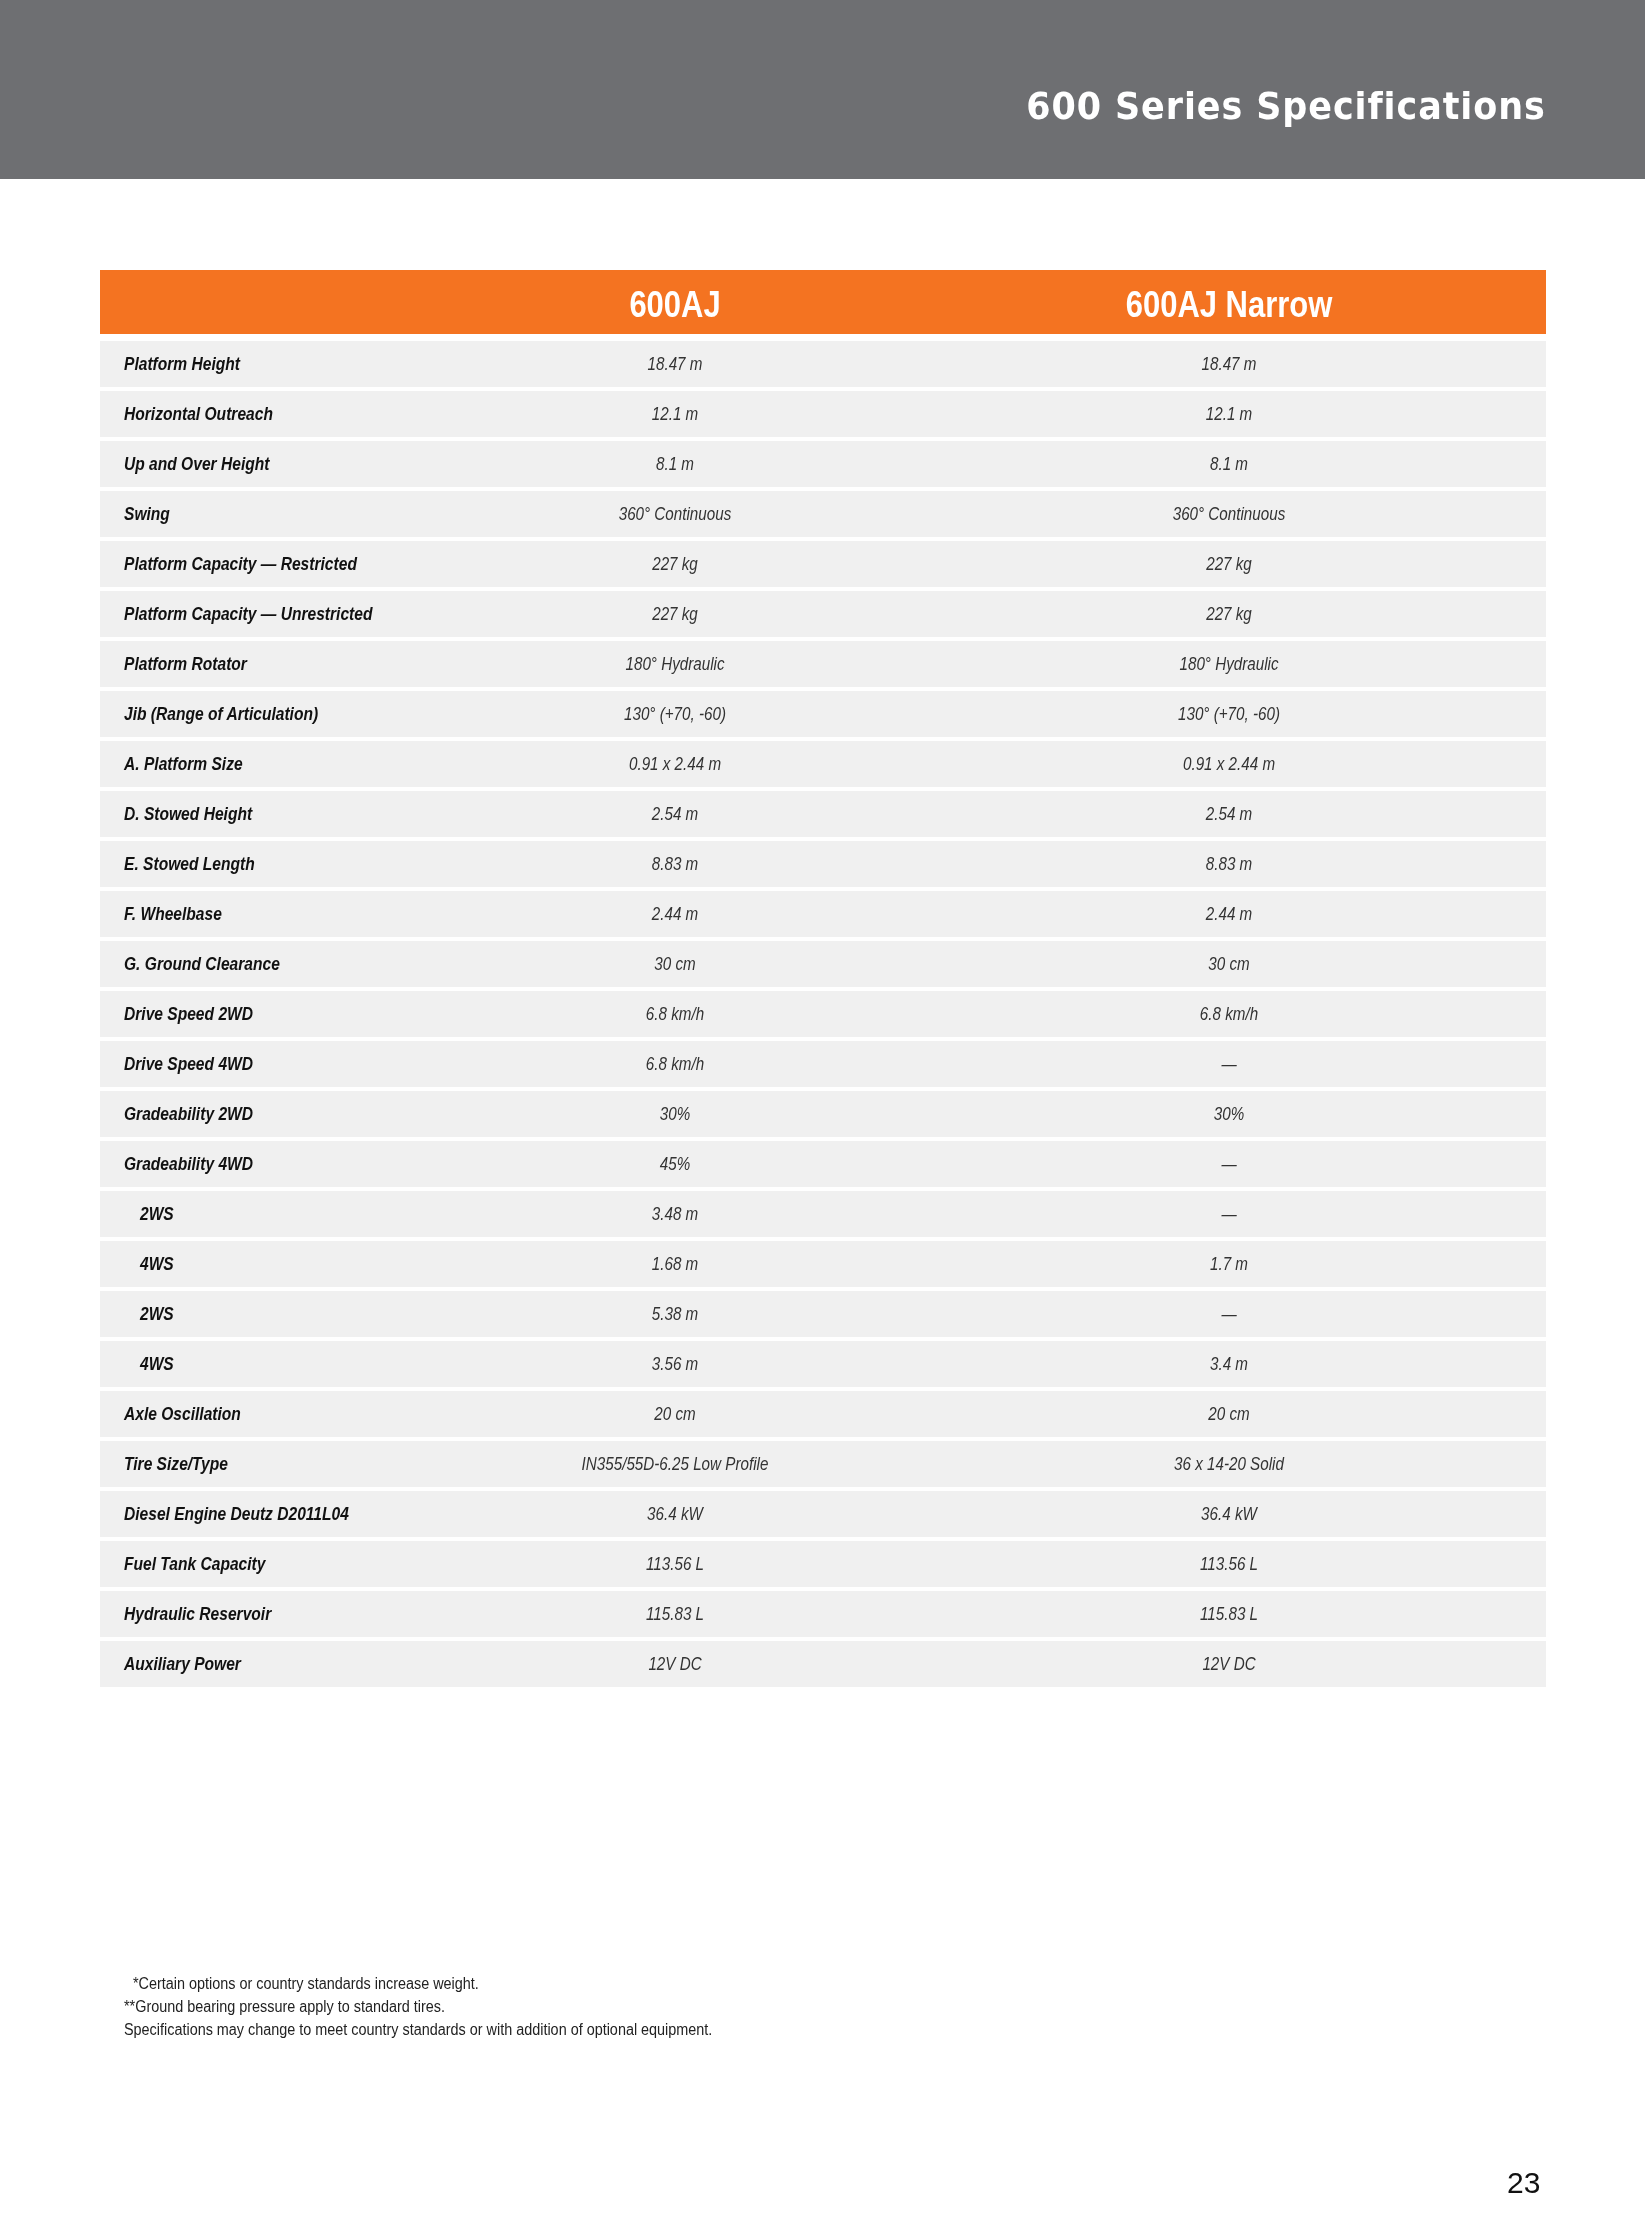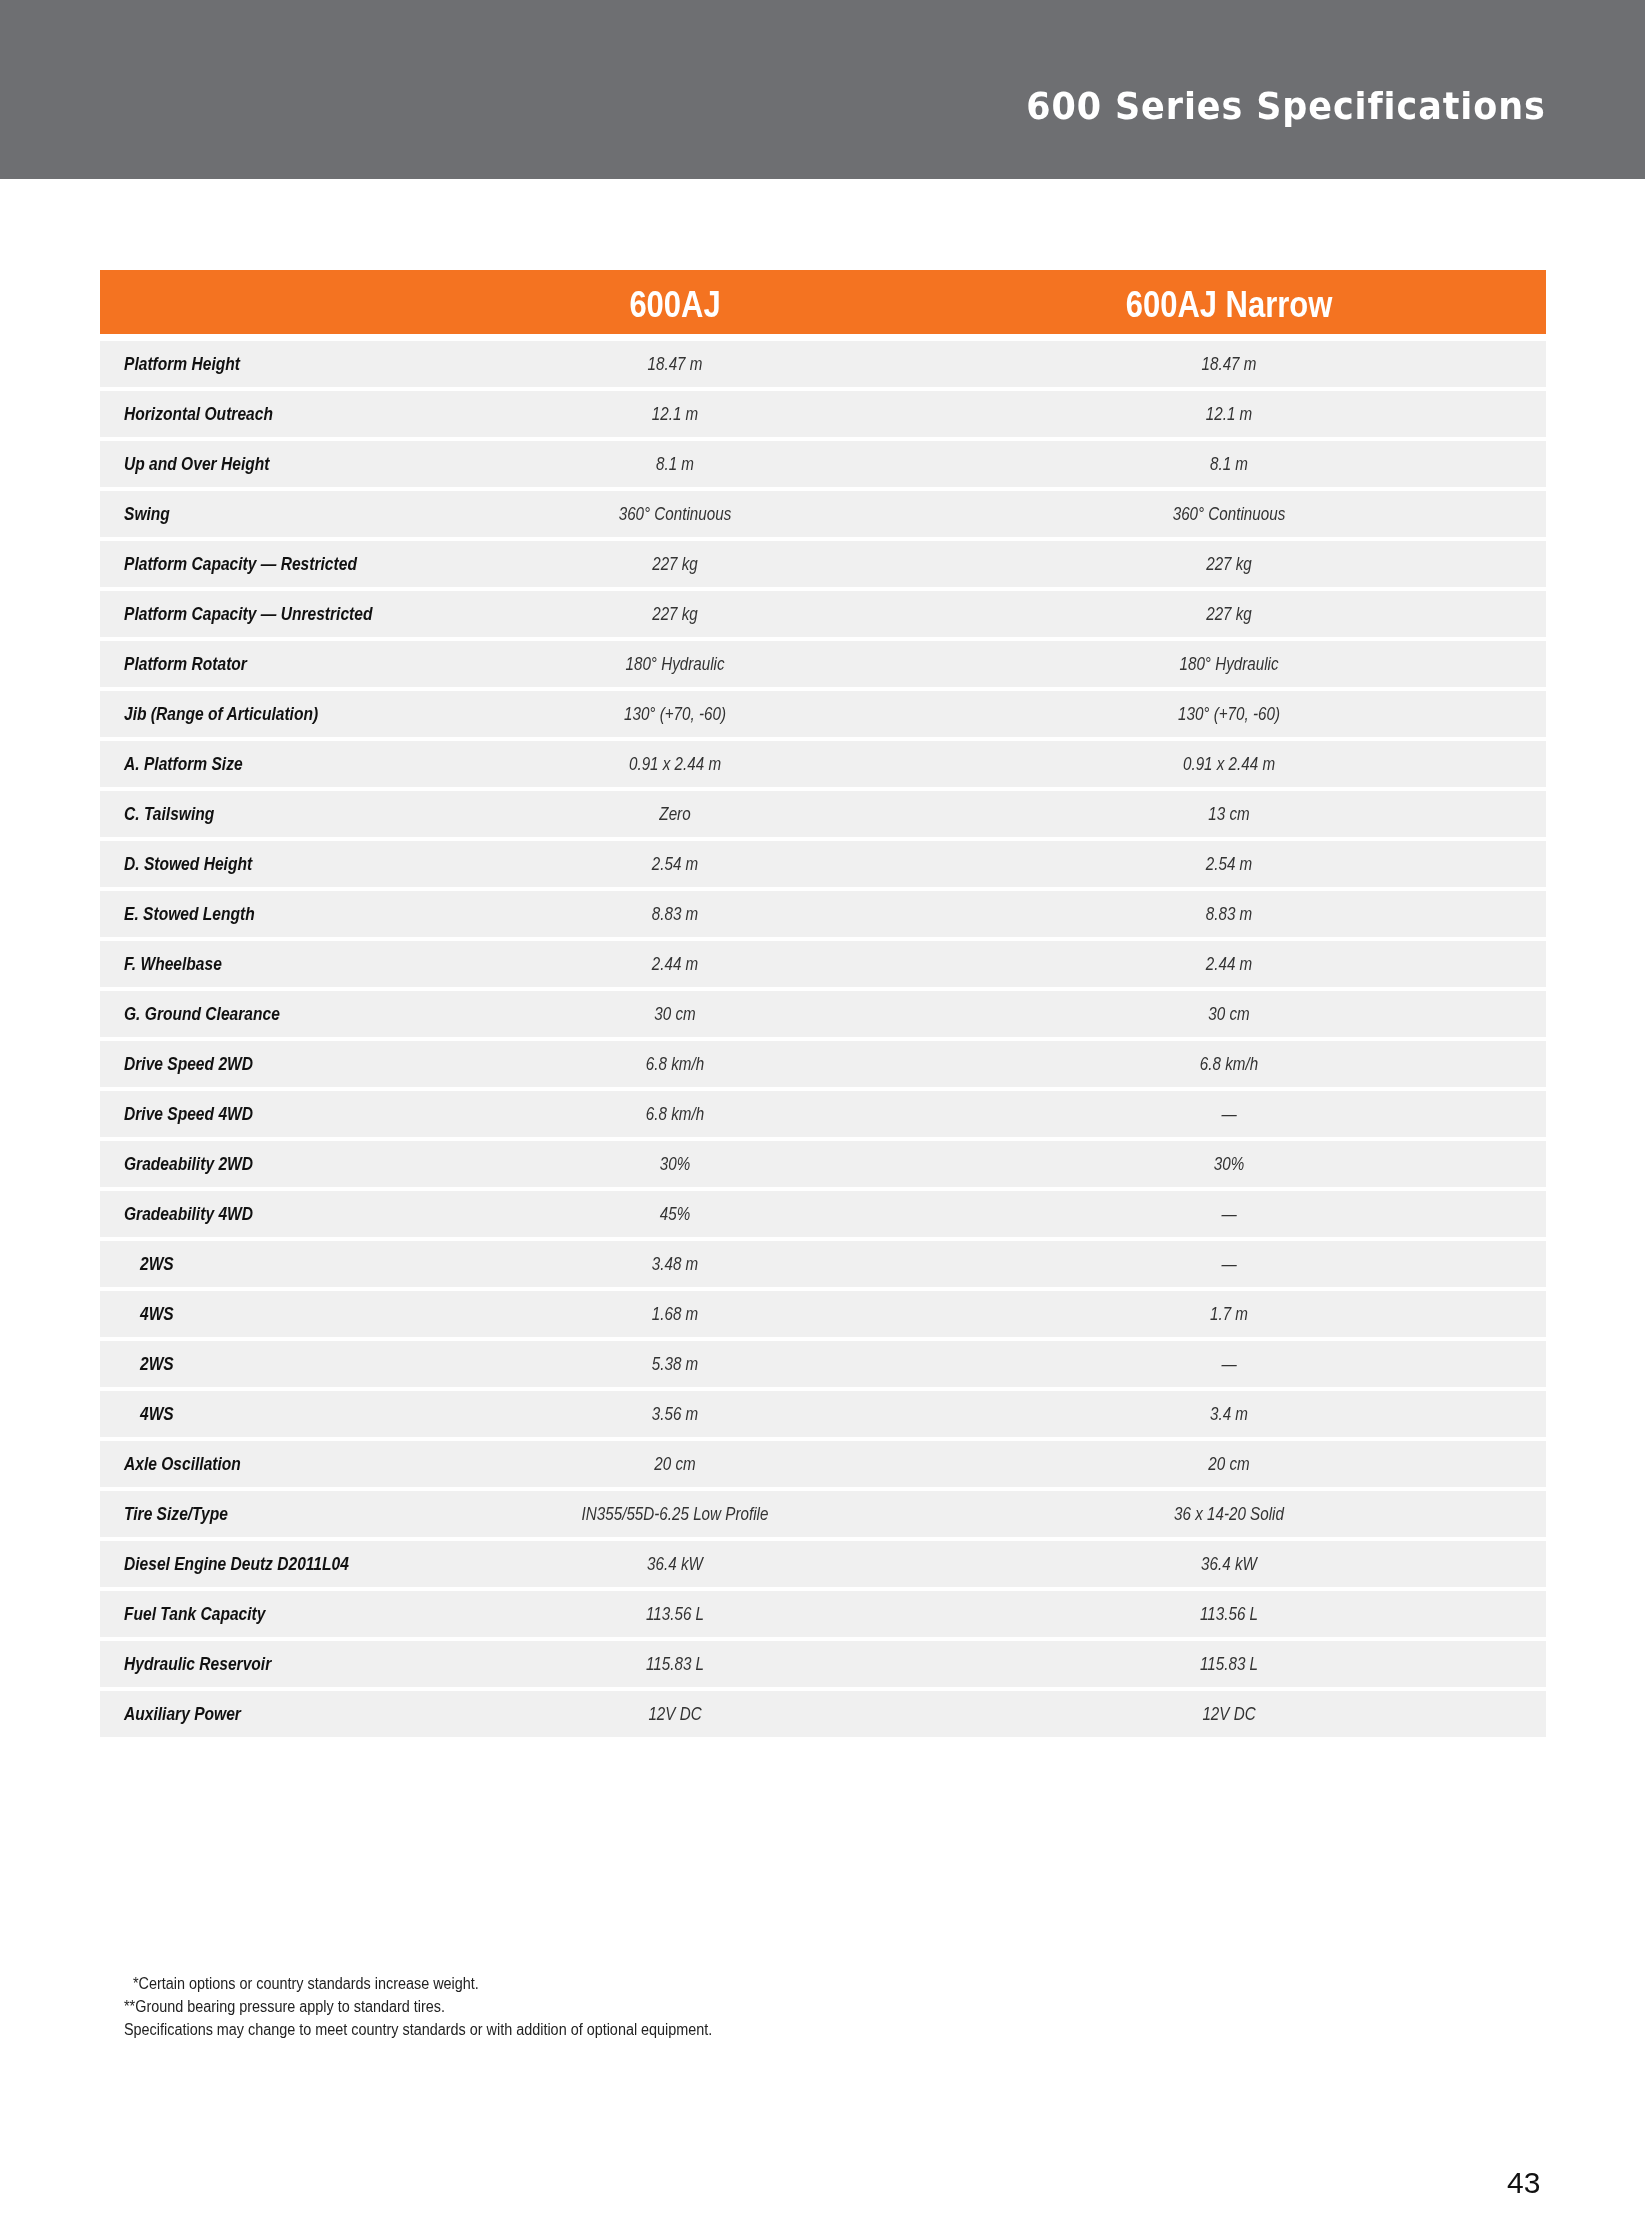--- a/index.html
+++ b/index.html
@@ -118,25 +118,20 @@
         <div class="cell cell-label">Jib (Range of Articulation)</div>
         <div class="cell cell-val cell-col1">130° (+70, -60)</div>
         <div class="cell cell-val cell-col2">130° (+70, -60)</div>
       </div>
       <div class="row">
         <div class="cell cell-label">A. Platform Size</div>
         <div class="cell cell-val cell-col1">0.91 x 2.44 m</div>
         <div class="cell cell-val cell-col2">0.91 x 2.44 m</div>
       </div>
       <div class="row">
-        <div class="cell cell-label">C. Tailswing</div>
-        <div class="cell cell-val cell-col1">Zero</div>
-        <div class="cell cell-val cell-col2">13 cm</div>
-      </div>
-      <div class="row">
         <div class="cell cell-label">D. Stowed Height</div>
         <div class="cell cell-val cell-col1">2.54 m</div>
         <div class="cell cell-val cell-col2">2.54 m</div>
       </div>
       <div class="row">
         <div class="cell cell-label">E. Stowed Length</div>
         <div class="cell cell-val cell-col1">8.83 m</div>
         <div class="cell cell-val cell-col2">8.83 m</div>
       </div>
       <div class="row">
@@ -221,14 +216,14 @@
       </div>
     </div>
 </div>
 
 <div class="footnotes">
   <div class="fn-indent">*Certain options or country standards increase weight.</div>
   <div>**Ground bearing pressure apply to standard tires.</div>
   <div>Specifications may change to meet country standards or with addition of optional equipment.</div>
 </div>
 
-<div class="page-number">43</div>
+<div class="page-number">23</div>
 
 
 </body></html>

